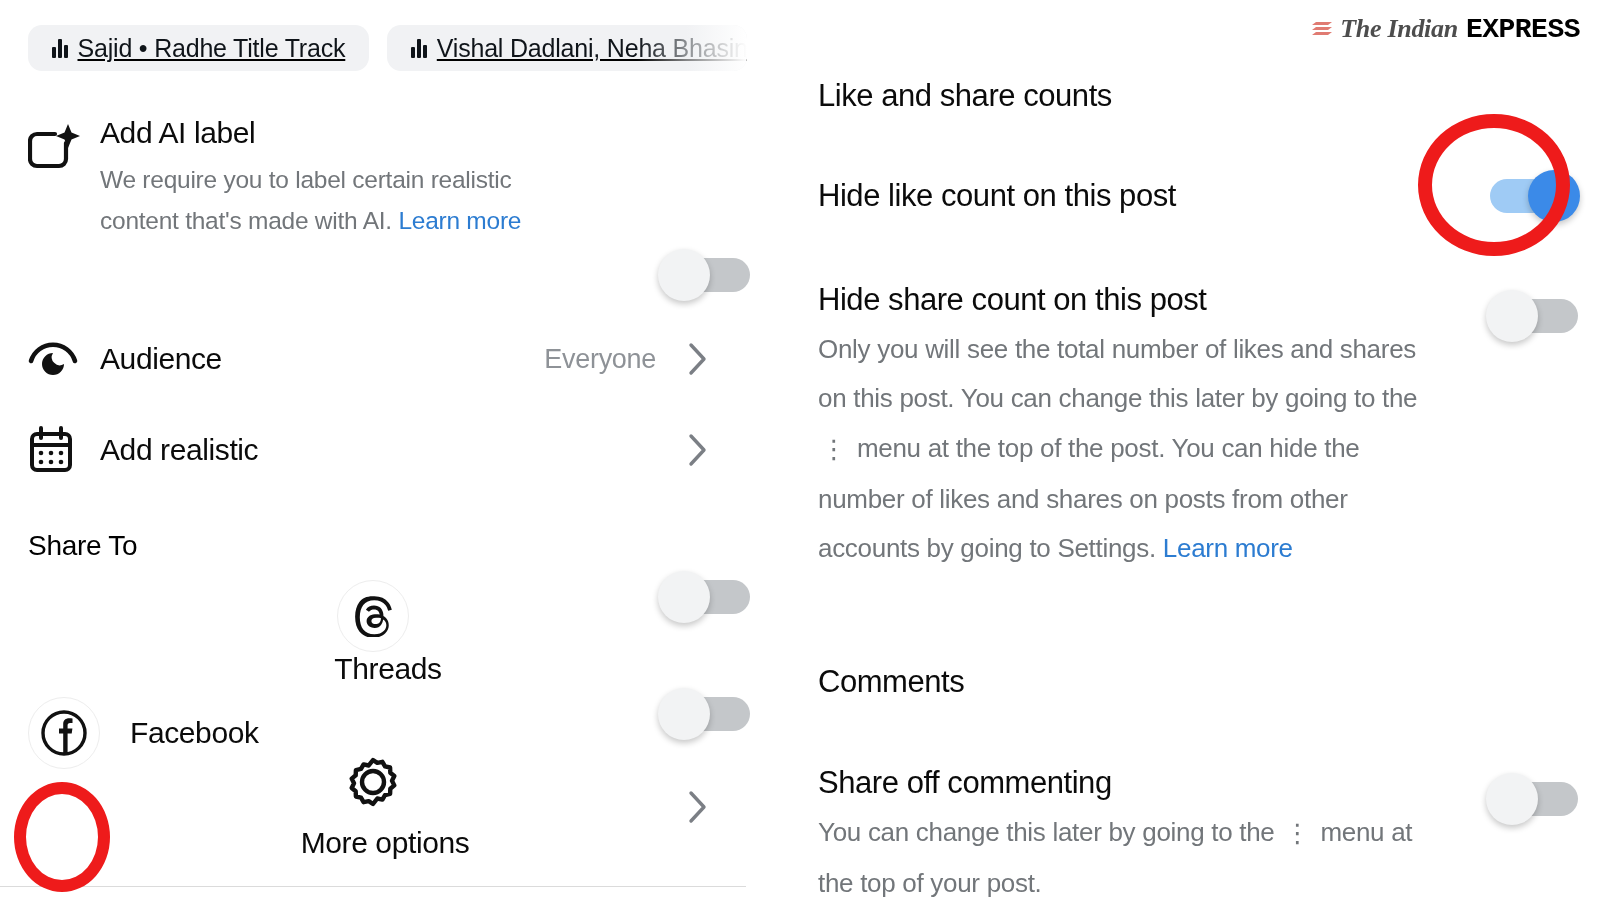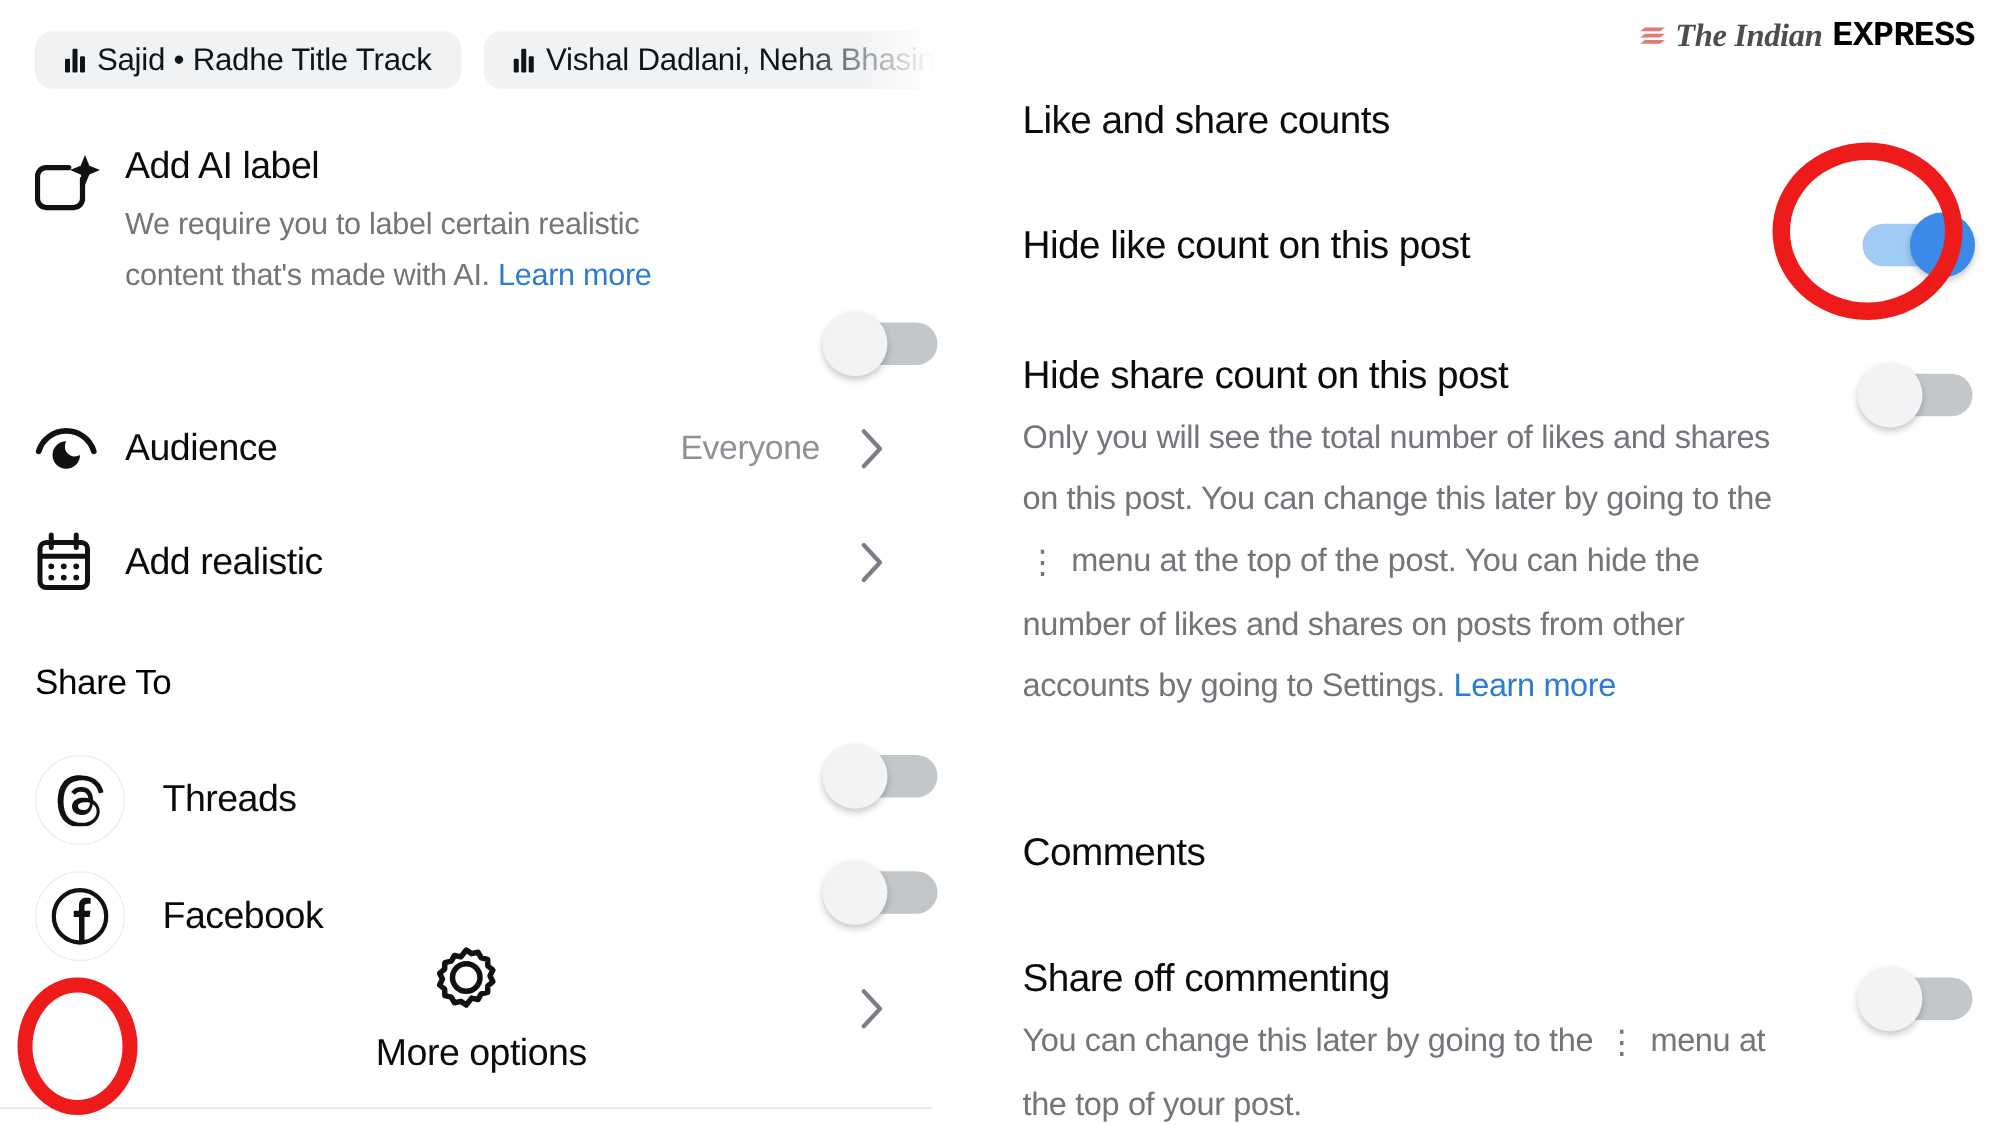--- a/index.html
+++ b/index.html
@@ -46,20 +46,21 @@
   .chips {
     position: absolute; left: 0; top: 25px;
     display: flex; gap: 18px; height: 58px;
     width: 760px; overflow: hidden;
   }
   .chip {
     display: flex; align-items: center; gap: 10px;
     background: #f1f2f4; border-radius: 14px;
     padding: 0 24px; height: 46px; flex: 0 0 auto;
     white-space: nowrap;
+    text-decoration: underline;
   }
   .chip:first-child { margin-left: 28px; }
   .chip-label {
     font-size: 25px; color: #0f1419; letter-spacing: -0.2px;
   }
   .chip.faded { position: relative; max-width: 360px; overflow: hidden; }
   .chip.faded::after {
     content: ""; position: absolute; right: 0; top: 0;
     width: 110px; height: 100%;
     background: linear-gradient(to right, rgba(241,242,244,0) 0%, rgba(241,242,244,0.55) 45%, #ffffff 100%);
@@ -98,21 +99,21 @@
     position:absolute; right: 10px; top: 50%; transform: translateY(-50%);
     width: 20px; height: 34px;
   }
 
   .share-to-heading {
     position: absolute; left: 28px; top: 530px;
     font-size: 28px; color: #000000; letter-spacing: -0.3px;
   }
 
   .share-row { left: 28px; width: 690px; align-items: center; }
-  .share-row.threads { top: 604px; }
+  .share-row.threads { top: 580px; flex-direction: column; }
   .share-row.facebook { top: 697px; }
   .share-row.more { top: 754px; flex-direction: column; }
   .circle-badge {
     width: 72px; height: 72px; border-radius: 50%;
     border: 1px solid #ededed; background:#fff;
     display:flex; align-items:center; justify-content:center;
     flex: 0 0 72px;
   }
   .share-label { margin-left: 30px; font-size: 30px; color: #0b0b0b; letter-spacing:-0.4px; }
   .more-label { margin-left: 24px; font-size: 30px; color: #0b0b0b; letter-spacing:-0.4px; }

